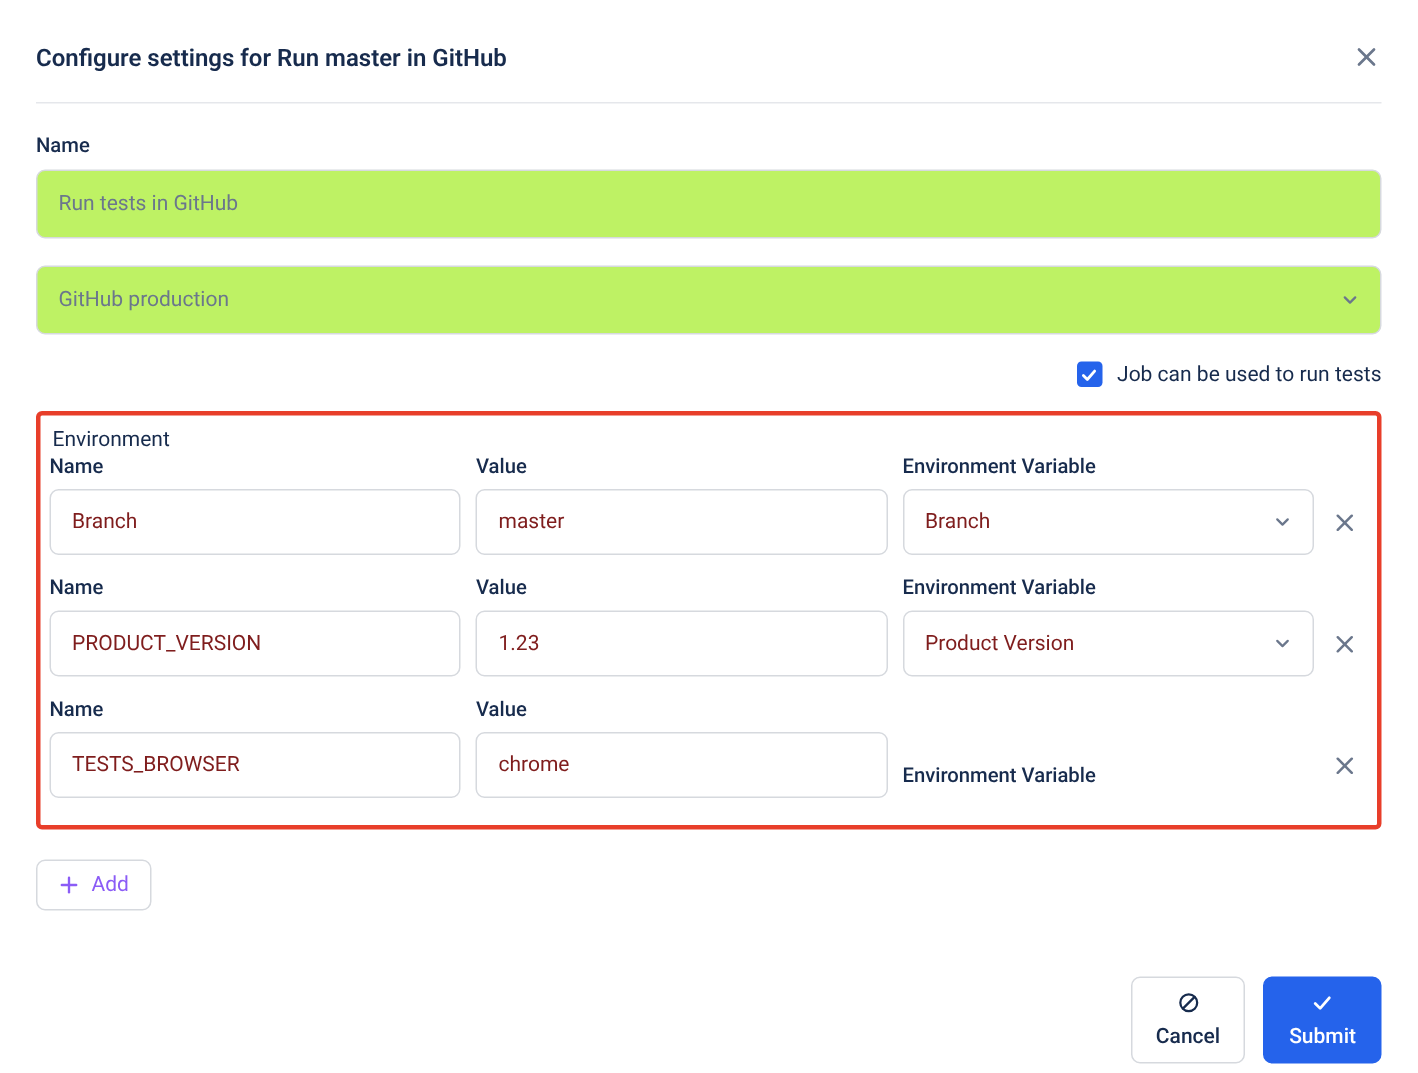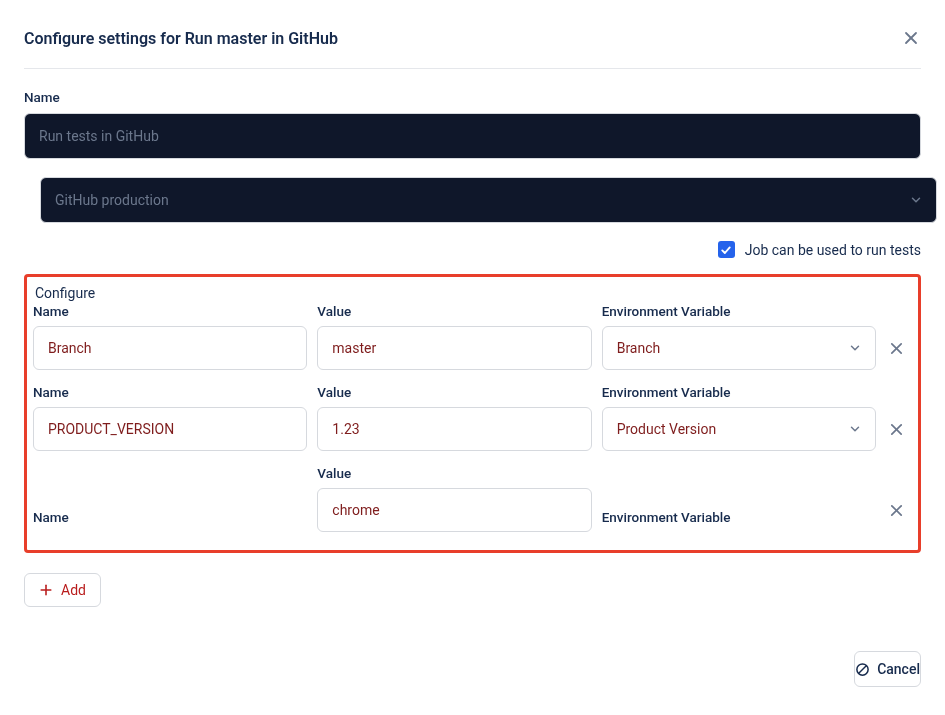--- a/index.html
+++ b/index.html
@@ -50,27 +50,26 @@
       margin-bottom: 8px;
     }
     .text-input {
       width: 100%;
       height: 46px;
       padding: 12px 14px;
       border: 1px solid #d6d9de;
       border-radius: 6px;
       font-size: 14px;
       color: #6b778c;
-      background: #0f172a;
+      background: #bef264;
       font-family: inherit;
     }
     .select-wrapper {
       position: relative;
       width: 100%;
-      margin-left: 16px;
     }
     .select-wrapper .text-input {
       padding-right: 40px;
       cursor: pointer;
     }
     .chevron-down {
       position: absolute;
       right: 14px;
       top: 50%;
       transform: translateY(-50%);
@@ -171,44 +170,45 @@
     }
     .add-button {
       display: inline-flex;
       align-items: center;
       gap: 8px;
       padding: 8px 14px;
       border: 1px solid #d6d9de;
       border-radius: 6px;
       background: #fff;
       font-size: 14px;
-      color: #b91c1c;
+      color: #8b5cf6;
       cursor: pointer;
       font-family: inherit;
     }
     .add-button svg {
       width: 14px;
       height: 14px;
     }
     .footer {
       display: flex;
       justify-content: flex-end;
       gap: 12px;
       margin-top: 44px;
     }
     .btn {
       display: inline-flex;
       align-items: center;
       gap: 7px;
-      padding: 9px 0;
+      padding: 9px 16px;
       border-radius: 6px;
       font-size: 14px;
       font-weight: 500;
       cursor: pointer;
       font-family: inherit;
+      flex-direction: column;
     }
     .btn-cancel {
       border: 1px solid #d6d9de;
       background: #fff;
       color: #172b4d;
     }
     .btn-submit {
       border: 1px solid #2563eb;
       background: #2563eb;
       color: #fff;
@@ -254,21 +254,21 @@
 <div class="checkbox-row">
   <div class="checkbox">
     <svg viewBox="0 0 16 16" fill="none" stroke="#fff" stroke-width="2.5" stroke-linecap="round" stroke-linejoin="round">
         <polyline points="3 8.5 6.5 12 13 4.5"></polyline>
       </svg>
   </div>
   <span class="checkbox-label">Job can be used to run tests</span>
 </div>
 
 <div class="parameters-box">
-  <div class="parameters-title">Configure</div>
+  <div class="parameters-title">Environment</div>
 
   <div class="param-row">
     <div class="param-col">
       <label class="param-label">Name</label>
       <input type="text" class="param-input" value="Branch" style="">
     </div>
     <div class="param-col">
       <label class="param-label">Value</label>
       <input type="text" class="param-input" value="master" style="">
     </div>
@@ -315,20 +315,21 @@
       <svg width="15" height="15" viewBox="0 0 16 16" fill="none" stroke="currentColor" stroke-width="1.8" stroke-linecap="round">
           <line x1="3" y1="3" x2="13" y2="13"></line>
           <line x1="13" y1="3" x2="3" y2="13"></line>
         </svg>
     </div>
   </div>
 
   <div class="param-row">
     <div class="param-col">
       <label class="param-label">Name</label>
+      <input type="text" class="param-input" value="TESTS_BROWSER" style="">
     </div>
     <div class="param-col">
       <label class="param-label">Value</label>
       <input type="text" class="param-input" value="chrome" style="">
     </div>
     <div class="param-col">
       <label class="param-label">Environment Variable</label>
     </div>
     <div class="remove-col">
       <svg width="15" height="15" viewBox="0 0 16 16" fill="none" stroke="currentColor" stroke-width="1.8" stroke-linecap="round">
@@ -348,16 +349,22 @@
 </button>
 
 <div class="footer">
   <button class="btn btn-cancel">
     <svg viewBox="0 0 16 16" fill="none" stroke="currentColor" stroke-width="1.6" stroke-linecap="round">
         <circle cx="8" cy="8" r="6"></circle>
         <line x1="4" y1="12" x2="12" y2="4"></line>
       </svg>
     <span>Cancel</span>
   </button>
+  <button class="btn btn-submit">
+    <svg viewBox="0 0 16 16" fill="none" stroke="currentColor" stroke-width="2" stroke-linecap="round" stroke-linejoin="round">
+        <polyline points="3 8.5 6.5 12 13 4.5"></polyline>
+      </svg>
+    <span>Submit</span>
+  </button>
 </div>
 
 
 
 
 </body></html>

